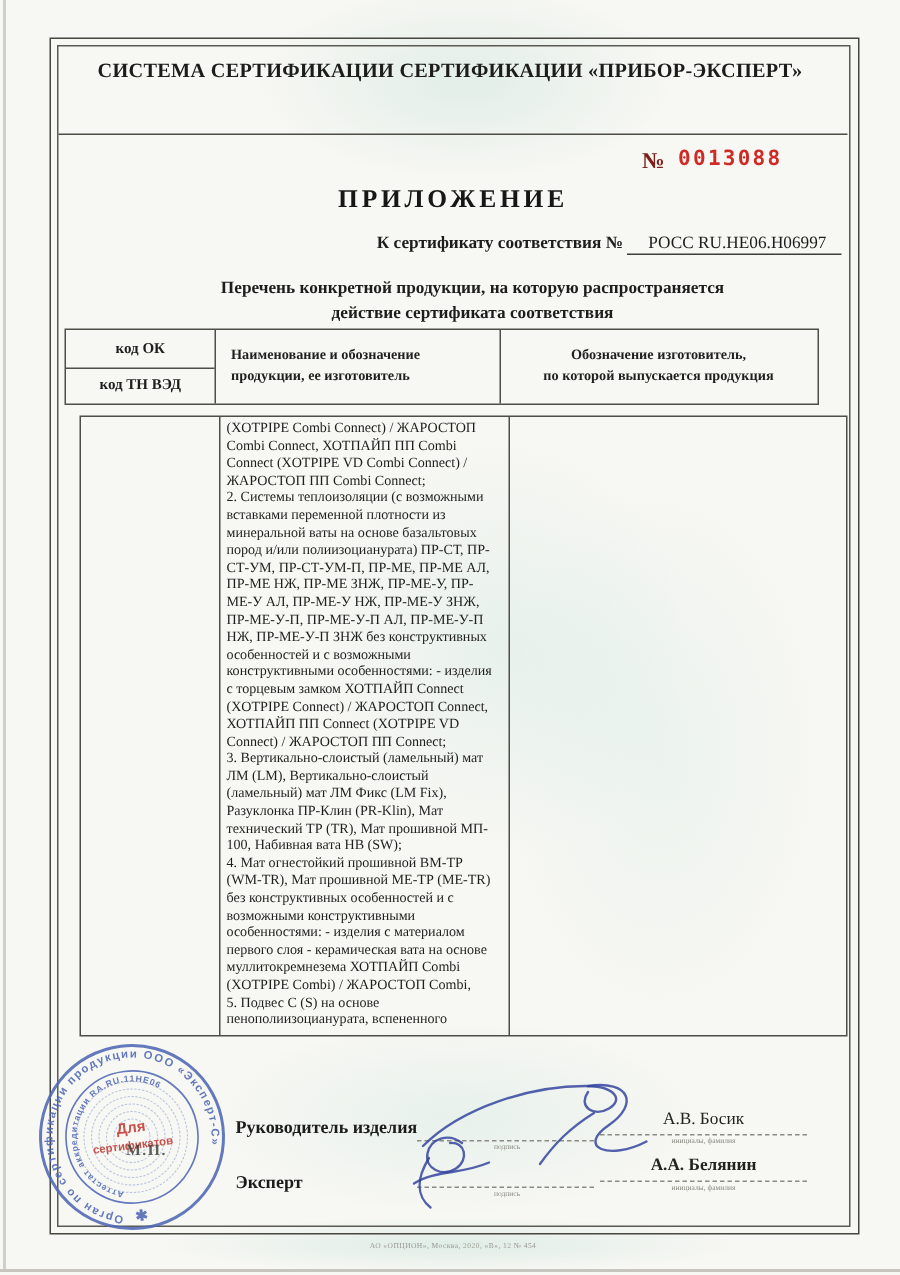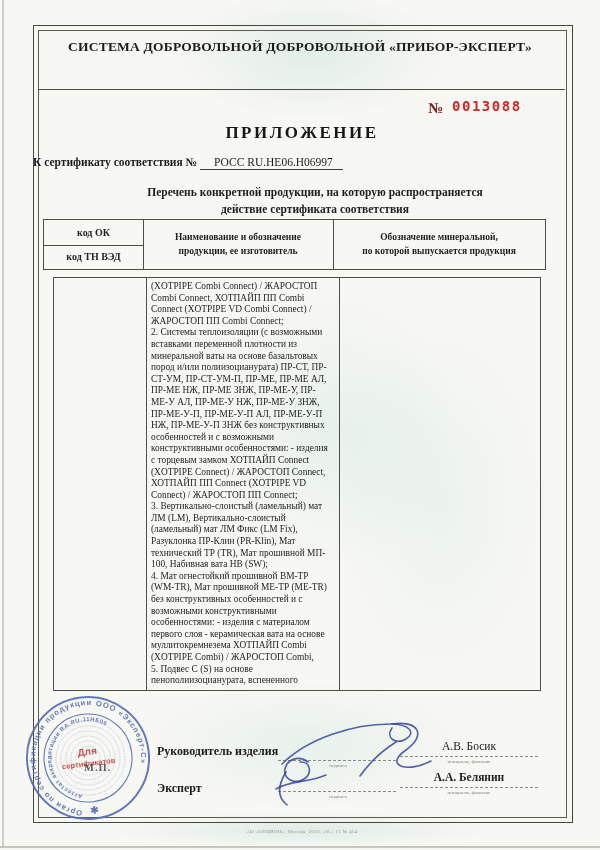--- a/index.html
+++ b/index.html
@@ -9,33 +9,33 @@
   .scan-edge-left{position:absolute;left:2px;top:0;width:2px;height:847px;background:#bcbcb6;opacity:.65;}
   .scan-edge-bottom{position:absolute;left:0;top:846px;width:600px;height:2px;background:#c6c6bf;}
   .frame-outer{position:absolute;left:33px;top:25px;width:538px;height:796px;border:1.5px solid #47473f;}
   .frame-inner{position:absolute;left:38px;top:30px;width:527px;height:786px;border:1px solid #5a5a52;}
   .header-rule{position:absolute;left:39px;top:89px;width:526px;border-top:1.2px solid #4c4c44;}
   .header-text{position:absolute;left:45px;top:37px;width:510px;text-align:center;font-weight:bold;font-size:13.5px;line-height:1.55;color:#1c1c1a;letter-spacing:.2px;}
   .doc-number{position:absolute;left:428px;top:98px;display:flex;align-items:flex-start;gap:9px;}
   .doc-number .nsign{font-size:15px;font-weight:bold;color:#7e211c;padding-top:2px;}
   .doc-number .ndigits{font-family:"DejaVu Sans Mono",monospace;font-size:14px;font-weight:bold;letter-spacing:1.5px;color:var(--color-number-red,#cf2b26);}
   .doc-title{position:absolute;left:33px;top:123px;width:538px;text-align:center;font-size:17px;font-weight:bold;letter-spacing:2.5px;color:#171715;}
-  .cert-line{position:absolute;left:33px;top:156px;width:528px;text-align:left;font-size:11.5px;color:#1d1d1b;}
+  .cert-line{position:absolute;left:33px;top:156px;width:528px;text-align:right;font-size:11.5px;color:#1d1d1b;}
   .cert-line .prefix{font-weight:bold;}
   .cert-line .certnum{border-bottom:1px solid #3c3c38;padding:0 10px 1px 14px;}
   .purpose{position:absolute;left:30px;top:184px;width:570px;text-align:center;font-size:11.5px;font-weight:bold;line-height:1.5;color:#1d1d1b;white-space:pre-line;}
   .thead-box{position:absolute;left:43px;top:219px;width:501px;height:49px;border:1.2px solid #4e4e46;}
   .thead-div1{position:absolute;left:99px;top:0;bottom:0;border-left:1px solid #4e4e46;}
   .thead-div2{position:absolute;left:289px;top:0;bottom:0;border-left:1px solid #4e4e46;}
   .col1-top{position:absolute;left:0;top:7px;width:99px;text-align:center;font-size:10px;font-weight:bold;color:#1f1f1d;font-family:Liberation Serif, serif;}
   .col1-rule{position:absolute;left:0;top:25px;width:99px;border-top:1px solid #4e4e46;}
   .col1-bottom{position:absolute;left:0;top:31px;width:99px;text-align:center;font-size:10px;font-weight:bold;color:#1f1f1d;}
-  .col2-head{position:absolute;left:99px;top:11px;width:190px;text-align:center;font-size:9.5px;font-weight:bold;line-height:1.45;color:#1f1f1d;white-space:pre-line;}
+  .col2-head{position:absolute;left:110px;top:11px;width:190px;font-size:9.5px;font-weight:bold;line-height:1.45;color:#1f1f1d;white-space:pre-line;}
   .col3-head{position:absolute;left:289px;top:11px;width:212px;text-align:center;font-size:9.5px;font-weight:bold;line-height:1.45;color:#1f1f1d;white-space:pre-line;}
-  .tbody-box{position:absolute;left:53px;top:277px;width:486px;height:412px;border:1.2px solid #4e4e46;}
+  .tbody-box{position:absolute;left:53px;top:277px;width:486px;height:412px;border:1.2px solid #4e4e46;padding-left:24px;}
   .tbody-div1{position:absolute;left:92px;top:0;bottom:0;border-left:1px solid #4e4e46;}
   .tbody-div2{position:absolute;left:285px;top:0;bottom:0;border-left:1px solid #4e4e46;}
   .product-text{position:absolute;left:97px;top:3px;width:185px;font-size:9.4px;line-height:11.6px;color:#1e1e1c;white-space:pre-line;}
   .sig-label{position:absolute;font-size:12px;font-weight:bold;color:#1c1c1a;}
   .sig-line{position:absolute;border-bottom:1.1px dashed #8c8c84;}
   .sig-caption{position:absolute;font-size:5px;color:#8a8a82;text-align:center;}
   .sig-name{position:absolute;font-size:11.5px;color:#22221f;text-align:center;}
   .print-footer{position:absolute;left:33px;top:829px;width:538px;text-align:center;font-size:5px;color:#9a9a92;letter-spacing:.3px;}
   .mp-mark{position:absolute;left:84px;top:762px;font-size:10.5px;font-weight:bold;color:#44443e;letter-spacing:1px;opacity:.85;}
   .stamp-wrap{position:absolute;left:22px;top:692px;width:132px;height:132px;transform:rotate(-7deg);opacity:.88;}
@@ -58,21 +58,21 @@
   <div class="tint" style="left:110px;top:812px;width:380px;height:36px;background:radial-gradient(ellipse at center,rgba(145,205,188,.24),rgba(145,205,188,0) 72%);"></div>
 
   <div class="scan-edge-left"></div>
   <div class="scan-edge-bottom"></div>
 
   <div class="frame-outer"></div>
   <div class="frame-inner"></div>
   <div class="header-rule"></div>
 
   <div class="header-text">
-    <div>СИСТЕМА ДОБРОВОЛЬНОЙ ДОБРОВОЛЬНОЙ «ПРИБОР-ЭКСПЕРТ»</div>
+    <div>СИСТЕМА СЕРТИФИКАЦИИ СЕРТИФИКАЦИИ «ПРИБОР-ЭКСПЕРТ»</div>
   </div>
 
   <div class="doc-number">
     <span class="nsign">№</span>
     <span class="ndigits">0013088</span>
   </div>
 
   <div class="doc-title">ПРИЛОЖЕНИЕ</div>
   <div class="cert-line">
     <span class="prefix">К сертификату соответствия №</span>
@@ -82,21 +82,21 @@
 действие сертификата соответствия</div>
 
   <div class="thead-box">
     <div class="thead-div1"></div>
     <div class="thead-div2"></div>
     <div class="col1-top">код ОК</div>
     <div class="col1-rule"></div>
     <div class="col1-bottom">код ТН ВЭД</div>
     <div class="col2-head">Наименование и обозначение
 продукции, ее изготовитель</div>
-    <div class="col3-head">Обозначение минеральной,
+    <div class="col3-head">Обозначение изготовитель,
 по которой выпускается продукция</div>
   </div>
 
   <div class="tbody-box">
     <div class="tbody-div1"></div>
     <div class="tbody-div2"></div>
     <div class="product-text">(XOTPIPE Combi Connect) / ЖАРОСТОП
 Combi Connect, ХОТПАЙП ПП Combi
 Connect (XOTPIPE VD Combi Connect) /
 ЖАРОСТОП ПП Combi Connect;

